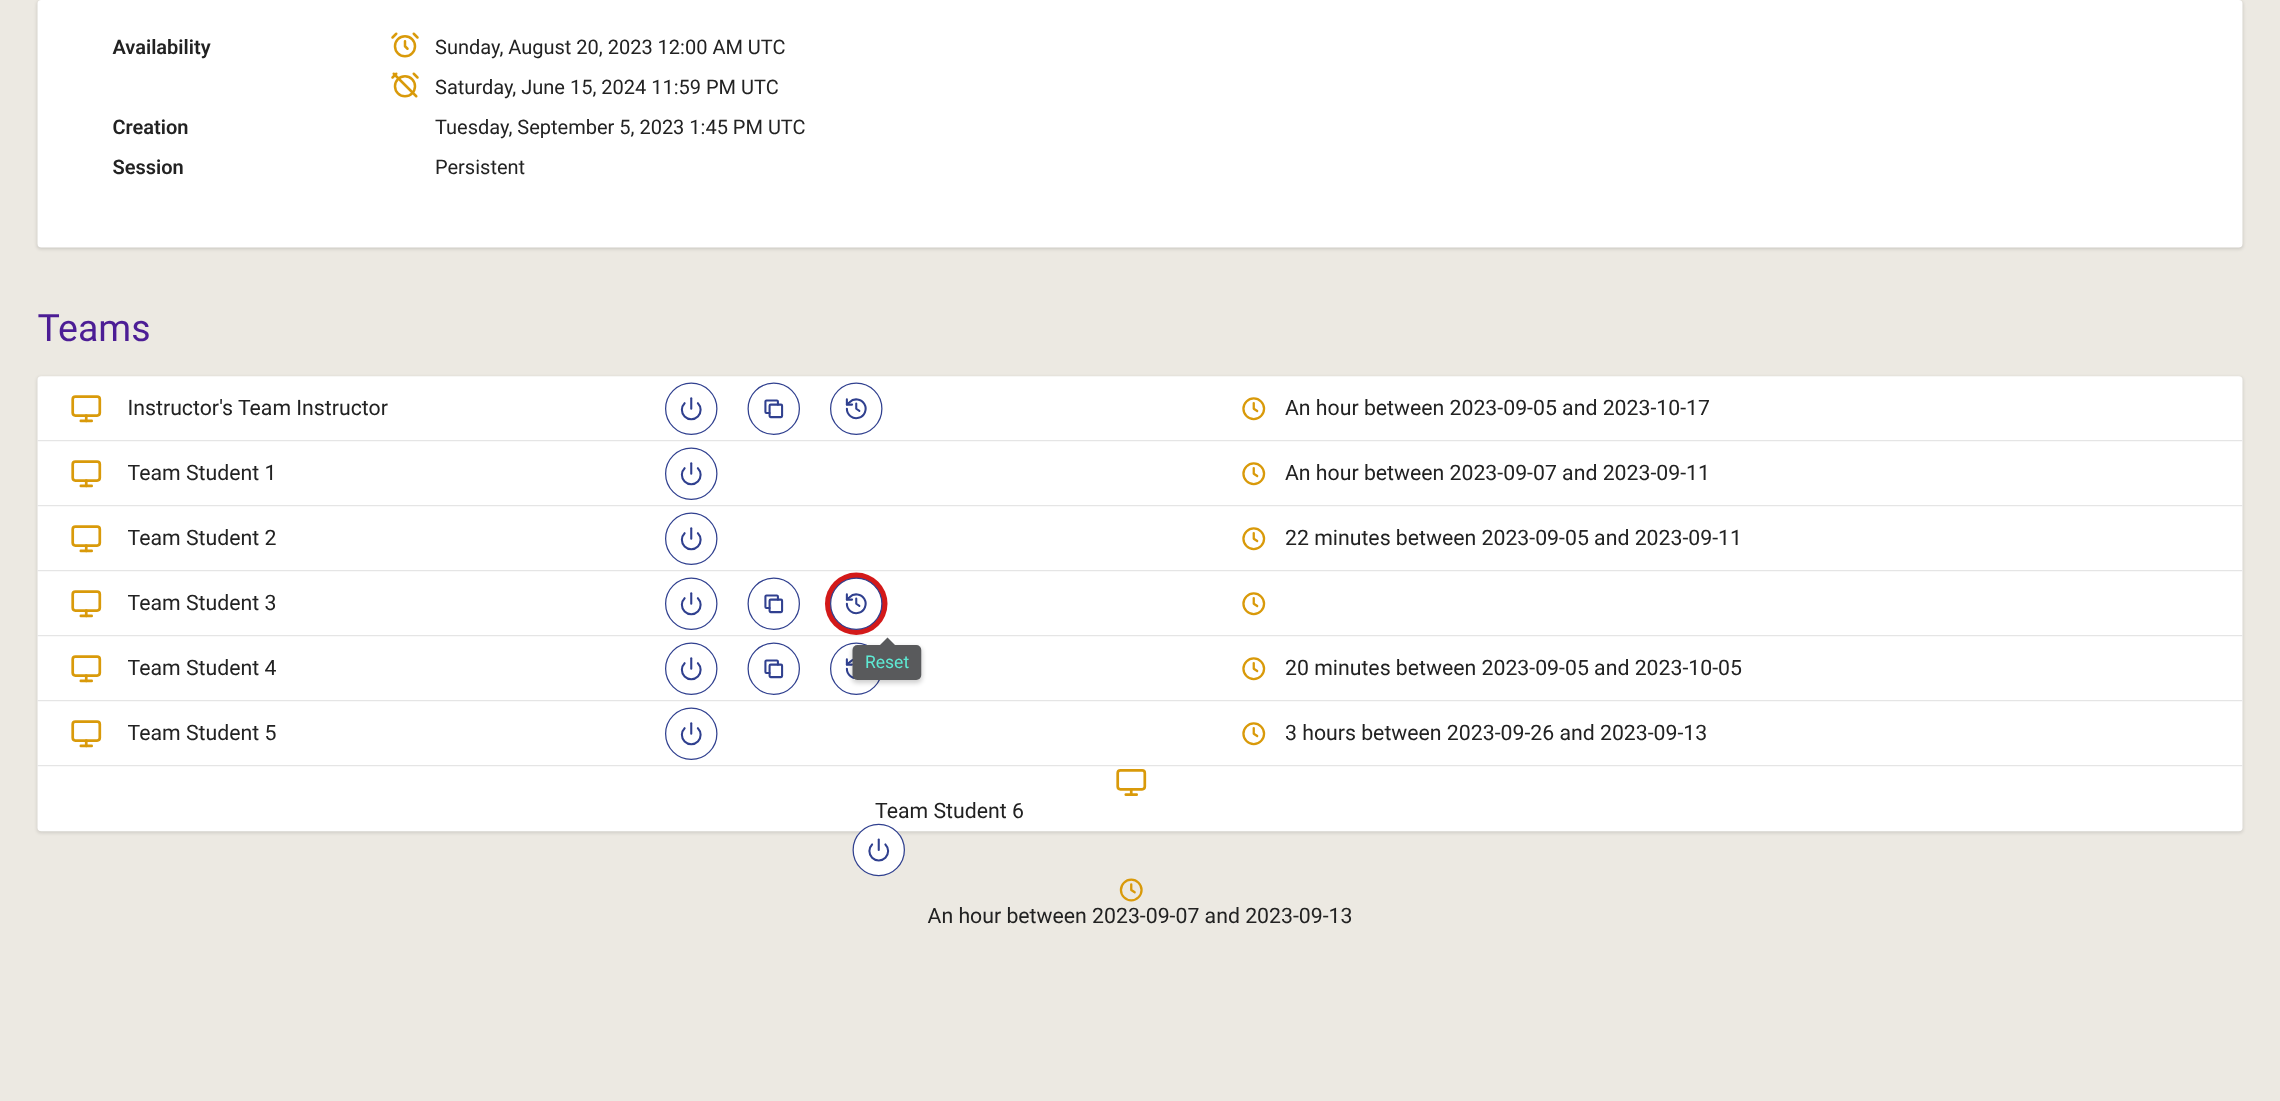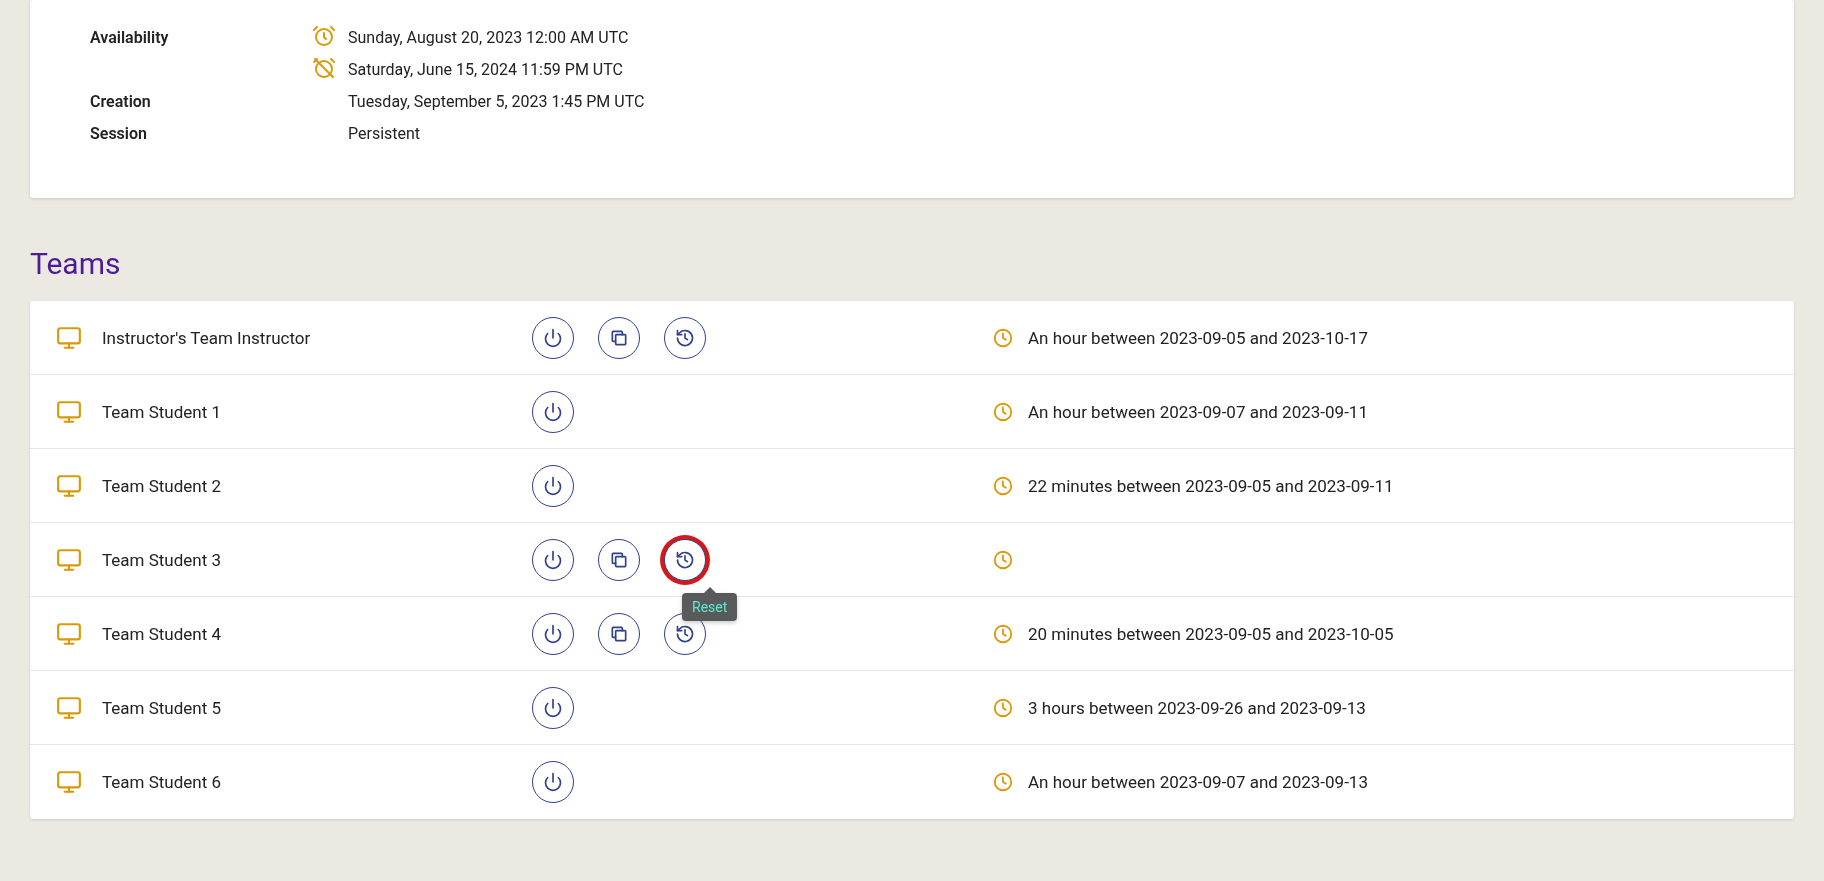--- a/index.html
+++ b/index.html
@@ -51,25 +51,25 @@
     }
     .teams-card {
       background: #fff;
       margin: 0 30px;
       border-radius: 3px;
       box-shadow: 0 1px 3px rgba(0,0,0,0.12);
     }
     .team-row {
       display: flex;
       align-items: center;
-      height: 74px;
+      height: 52px;
       border-bottom: 1px solid #e5e5e5;
       padding: 0 26px 0 26px;
     }
-    .team-row:last-child { border-bottom: none; }
+    .team-row:last-child { border-bottom: none; flex-direction: column; }
     .team-icon {
       width: 40px;
       display: flex;
       align-items: center;
     }
     .team-name {
       width: 430px;
       font-size: 17px;
       color: #222;
       margin-left: 6px;

